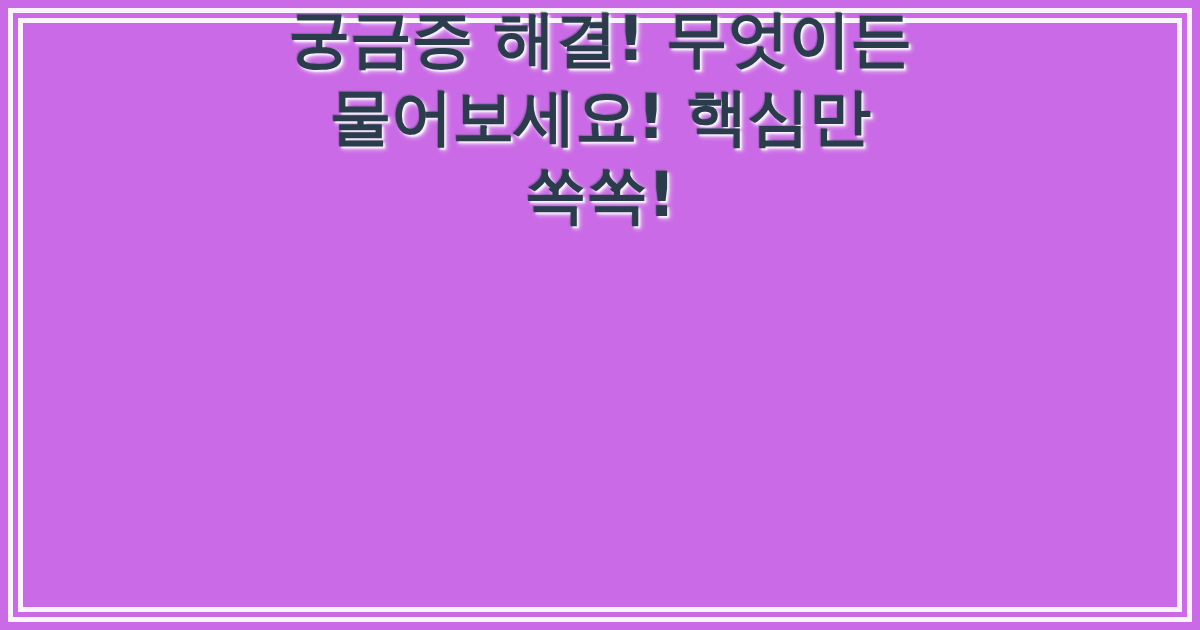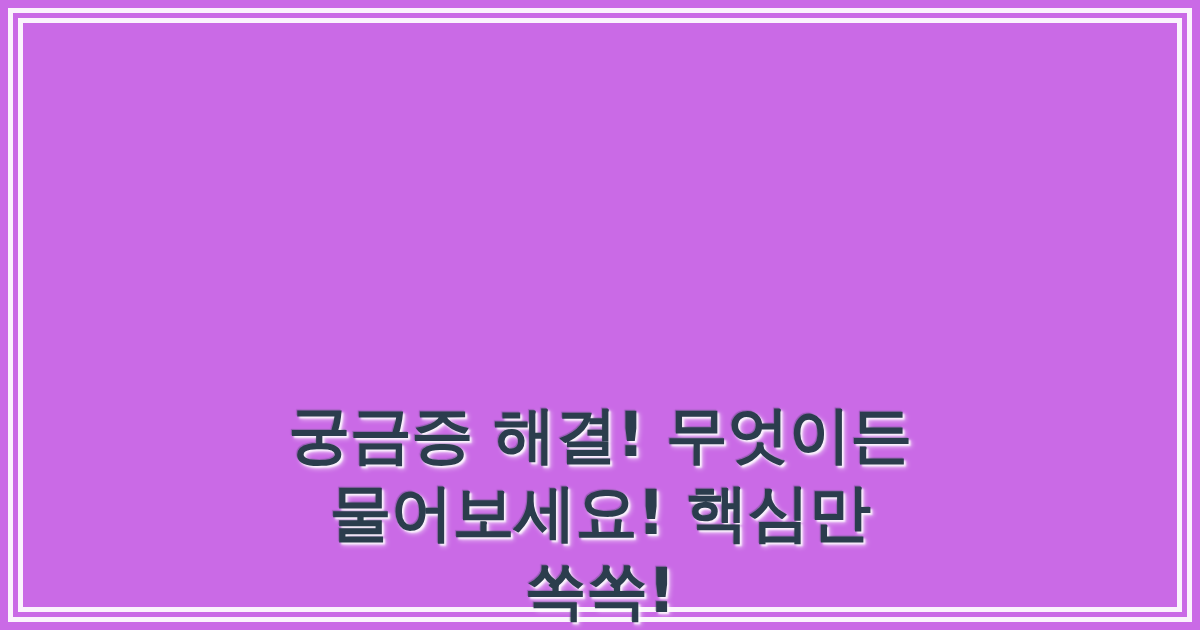--- a/index.html
+++ b/index.html
@@ -53,21 +53,21 @@
   }
 
   
   .content {
     position: absolute;
     top: 0;
     left: 0;
     width: 1200px;
     height: 630px;
     display: flex;
-    align-items: flex-end;
+    align-items: flex-start;
     justify-content: center;
     padding: 0 50px;
     box-sizing: border-box;
   }
 
   .headline {
     margin: 0;
     width: 100%;
     max-width: 700px;
     text-align: center;

